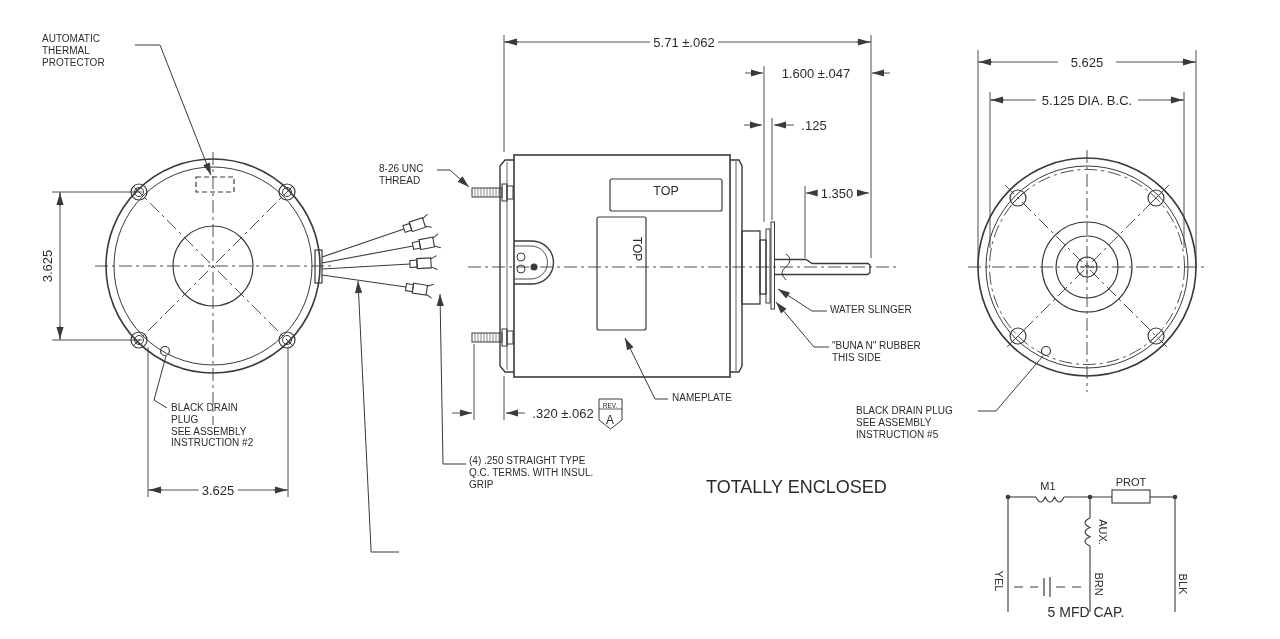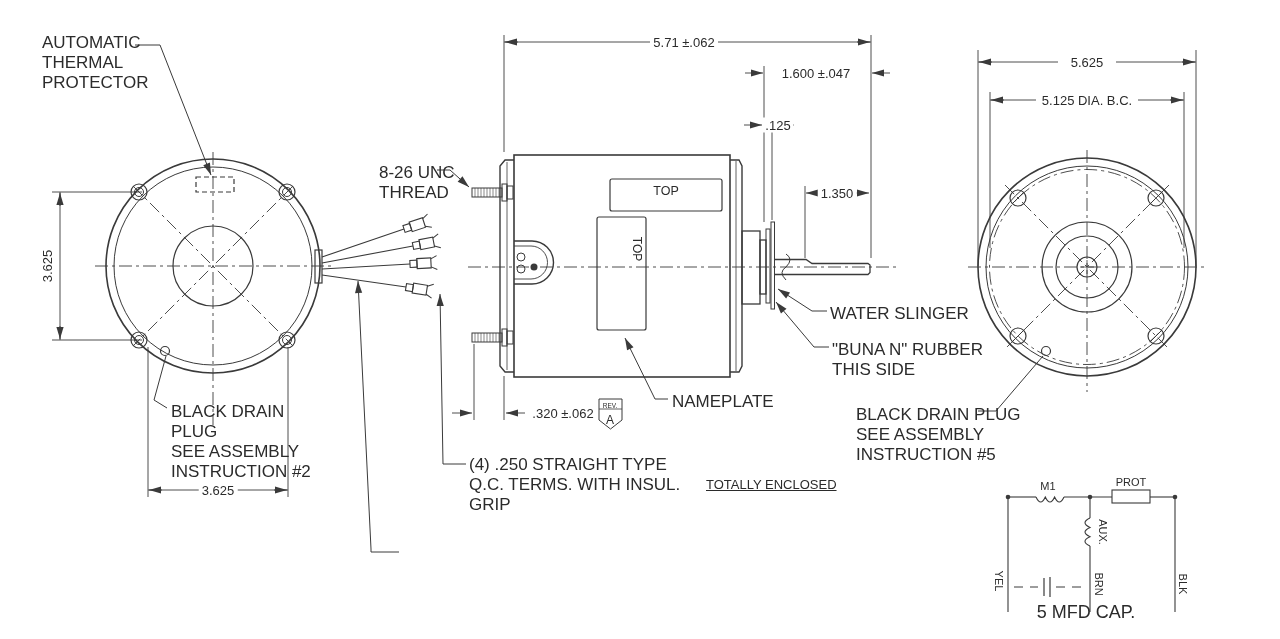--- a/index.html
+++ b/index.html
@@ -6,30 +6,30 @@
   #stage{position:relative;width:1280px;height:639px;background:#fff;overflow:hidden;
          font-family:"Liberation Sans", sans-serif;color:#2b2b2b;}
   #stage svg{position:absolute;left:0;top:0;}
   svg *{stroke:#3a3a3a;fill:none;stroke-linecap:butt;}
   .s16{stroke-width:1.6}.s14{stroke-width:1.4}.s13{stroke-width:1.3}.s12{stroke-width:1.2}
   .s11{stroke-width:1.1}.s1{stroke-width:1}.s09{stroke-width:.9}.s08{stroke-width:.8}.s06{stroke-width:.6}
   .fill{fill:#3a3a3a;stroke:none}
   .cl{stroke-width:.9;stroke-dasharray:13 4 3 4}
   .dash{stroke-dasharray:5 3}
   #ah path{fill:#3a3a3a;stroke:none}
-  .lbl{position:absolute;font-size:17px;line-height:1.18;white-space:pre-line;}
+  .lbl{position:absolute;font-size:10px;line-height:1.18;white-space:pre-line;}
   .dim{position:absolute;font-size:13px;white-space:nowrap;background:#fff;padding:0 3px;
        transform:translate(-50%,-50%);}
   .ctr{position:absolute;white-space:pre-line;transform:translate(-50%,-50%);text-align:center;}
   .rot-ccw{transform:translate(-50%,-50%) rotate(-90deg);}
   .rot-cw{transform:translate(-50%,-50%) rotate(90deg);}
   .sch{font-size:11px;position:absolute;white-space:nowrap;}
   .revs{position:absolute;font-size:6.5px;transform:translate(-50%,-50%);}
   .reva{position:absolute;font-size:12px;transform:translate(-50%,-50%);}
-  .big{font-size:13px;text-decoration:underline;}
+  .big{font-size:18px;}
 </style>
 </head>
 <body>
 
 <div id="stage">
 
 <svg width="1280" height="639" viewBox="0 0 1280 639">
   <defs>
     <marker id="ah" markerUnits="userSpaceOnUse" markerWidth="14" markerHeight="10" refX="13" refY="5" orient="auto">
       <path d="M13 5 L1 1.4 L1 8.6 Z"></path>
@@ -254,21 +254,21 @@
 PLUG
 SEE ASSEMBLY
 INSTRUCTION #2</span>
 <span class="dim rot-ccw" style="left:47px;top:266px">3.625</span>
 <span class="dim" style="left:218px;top:490px">3.625</span>
 
 <span class="lbl" style="left:379px;top:163px">8-26 UNC
 THREAD</span>
 <span class="dim" style="left:684px;top:42px">5.71 ±.062</span>
 <span class="dim" style="left:816px;top:73px">1.600 ±.047</span>
-<span class="dim" style="left:778px;top:125px">.125</span>
+<span class="dim" style="left:814px;top:125px">.125</span>
 <span class="dim" style="left:837px;top:193px">1.350</span>
 <span class="dim" style="left:563px;top:413px">.320 ±.062</span>
 <span class="revs" style="left:610px;top:405px">REV.</span>
 <span class="reva" style="left:610px;top:420px">A</span>
 <span class="ctr" style="left:666px;top:191px;font-size:12.5px">TOP</span>
 <span class="ctr rot-cw" style="left:637px;top:249px;font-size:12px">TOP</span>
 <span class="lbl" style="left:830px;top:304px">WATER SLINGER</span>
 <span class="lbl" style="left:832px;top:340px">"BUNA N" RUBBER
 THIS SIDE</span>
 <span class="lbl" style="left:672px;top:392px">NAMEPLATE</span>
@@ -282,15 +282,15 @@
 <span class="lbl" style="left:856px;top:405px">BLACK DRAIN PLUG
 SEE ASSEMBLY
 INSTRUCTION #5</span>
 
 <span class="sch ctr" style="left:1048px;top:486px">M1</span>
 <span class="sch ctr" style="left:1131px;top:482px">PROT</span>
 <span class="sch rot-cw" style="position:absolute;left:1103px;top:532px">AUX.</span>
 <span class="sch rot-cw" style="position:absolute;left:999px;top:581px">YEL</span>
 <span class="sch rot-cw" style="position:absolute;left:1099px;top:584px">BRN</span>
 <span class="sch rot-cw" style="position:absolute;left:1183px;top:584px">BLK</span>
-<span class="ctr" style="left:1086px;top:612px;font-size:18px">5 MFD CAP.</span>
+<span class="ctr" style="left:1086px;top:612px;font-size:14px">5 MFD CAP.</span>
 
 </div>
 
 </body></html>

